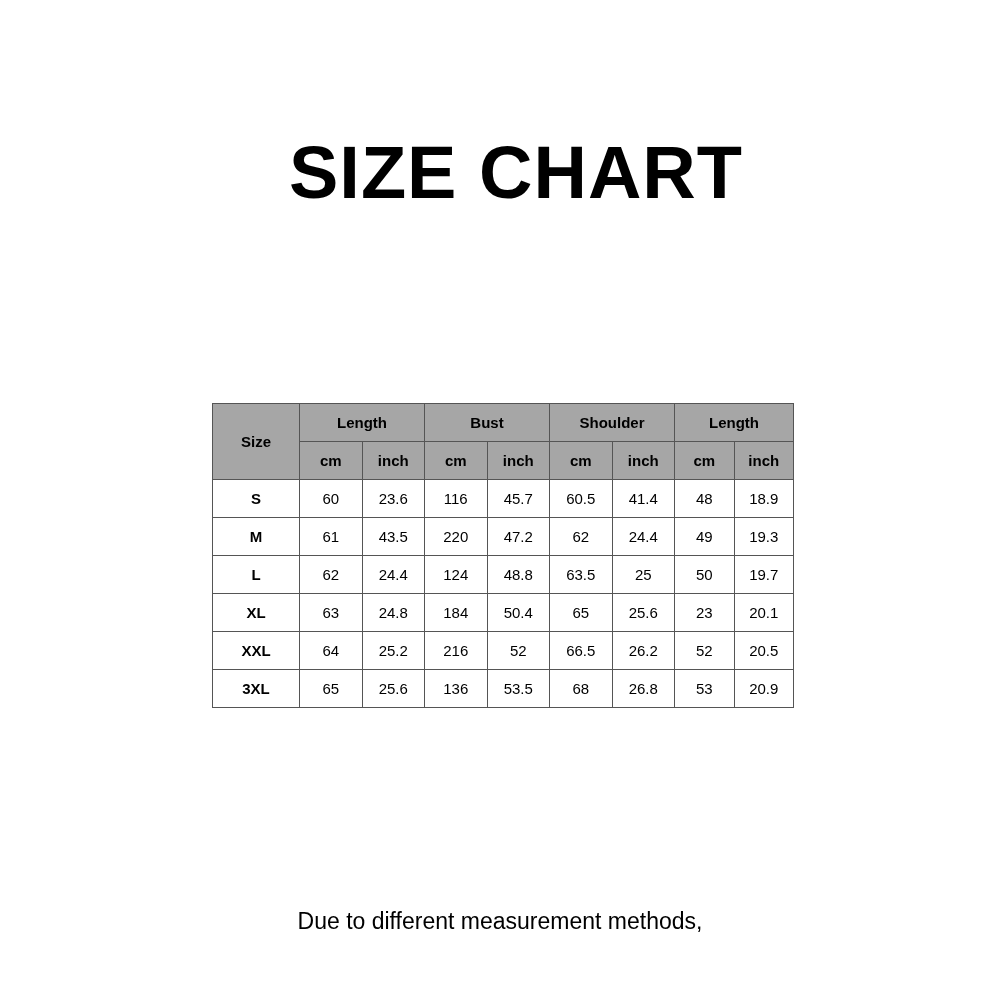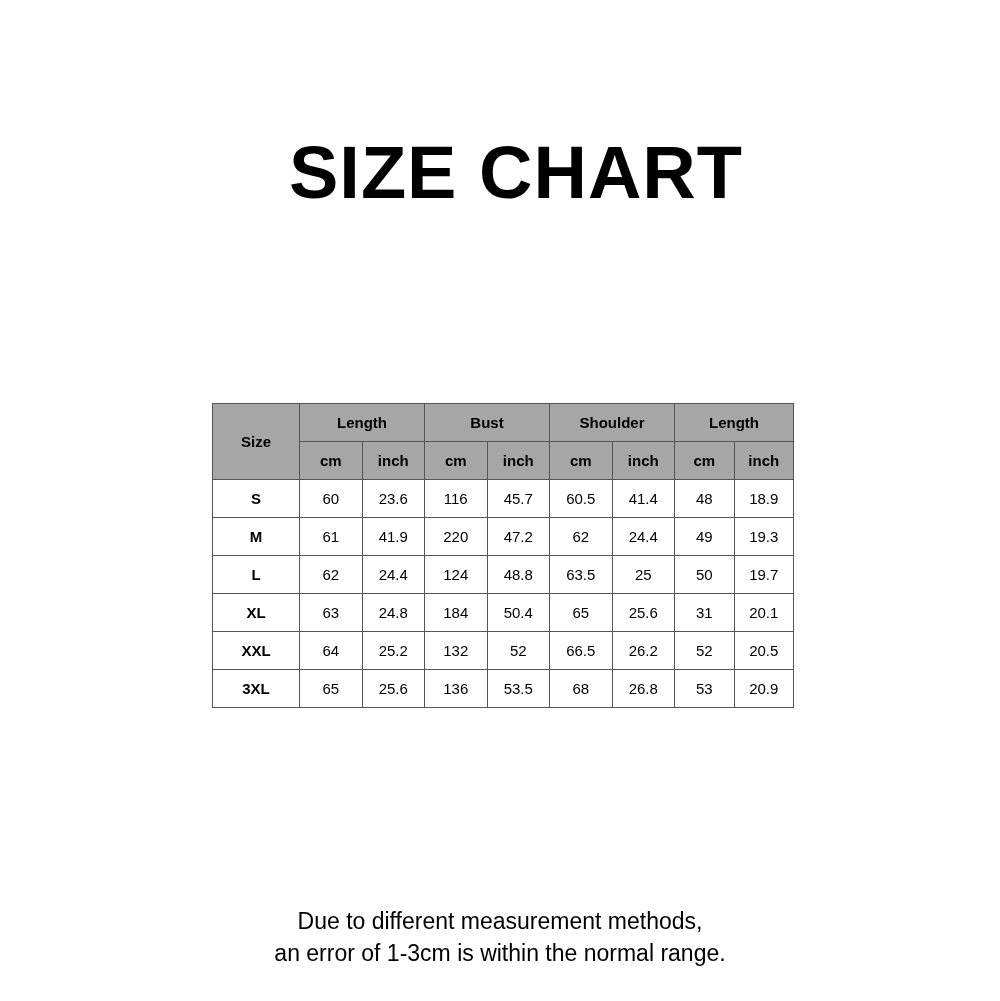--- a/index.html
+++ b/index.html
@@ -127,21 +127,21 @@
           <td class="val">45.7</td>
           <td class="val">60.5</td>
           <td class="val">41.4</td>
           <td class="val">48</td>
           <td class="val">18.9</td>
         </tr>
 
         <tr>
           <td class="rowlabel">M</td>
           <td class="val">61</td>
-          <td class="val">41.9</td>
+          <td class="val">43.5</td>
           <td class="val">220</td>
           <td class="val">47.2</td>
           <td class="val">62</td>
           <td class="val">24.4</td>
           <td class="val">49</td>
           <td class="val">19.3</td>
         </tr>
 
         <tr>
           <td class="rowlabel">L</td>
@@ -156,29 +156,29 @@
         </tr>
 
         <tr>
           <td class="rowlabel">XL</td>
           <td class="val">63</td>
           <td class="val">24.8</td>
           <td class="val">184</td>
           <td class="val">50.4</td>
           <td class="val">65</td>
           <td class="val">25.6</td>
-          <td class="val">31</td>
+          <td class="val">23</td>
           <td class="val">20.1</td>
         </tr>
 
         <tr>
           <td class="rowlabel">XXL</td>
           <td class="val">64</td>
           <td class="val">25.2</td>
-          <td class="val">132</td>
+          <td class="val">216</td>
           <td class="val">52</td>
           <td class="val">66.5</td>
           <td class="val">26.2</td>
           <td class="val">52</td>
           <td class="val">20.5</td>
         </tr>
 
         <tr>
           <td class="rowlabel">3XL</td>
           <td class="val">65</td>
@@ -189,16 +189,15 @@
           <td class="val">26.8</td>
           <td class="val">53</td>
           <td class="val">20.9</td>
         </tr>
       </tbody>
     </table>
   </div>
 
   <div class="note">
     <div>Due to different measurement methods,</div>
-    <div>an error of 1-3cm is within the normal range.</div>
   </div>
 
 </div>
 
 </body></html>

